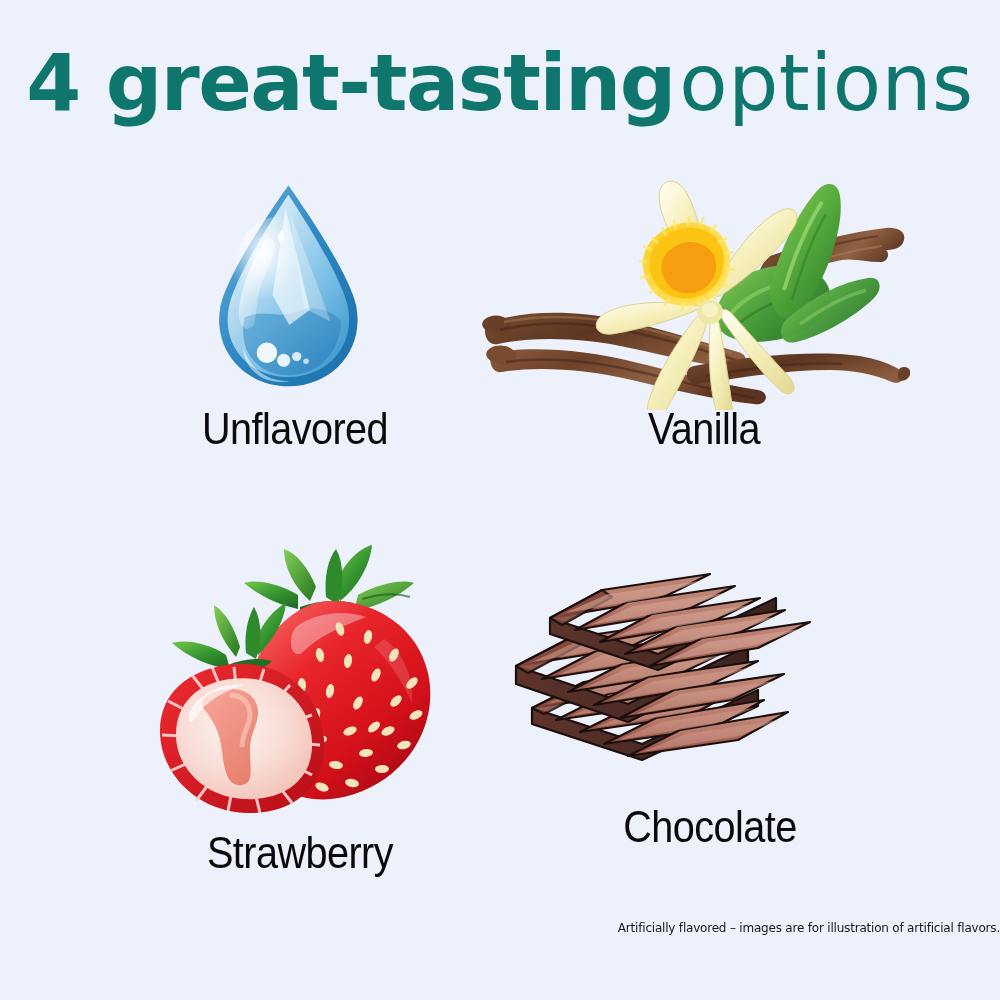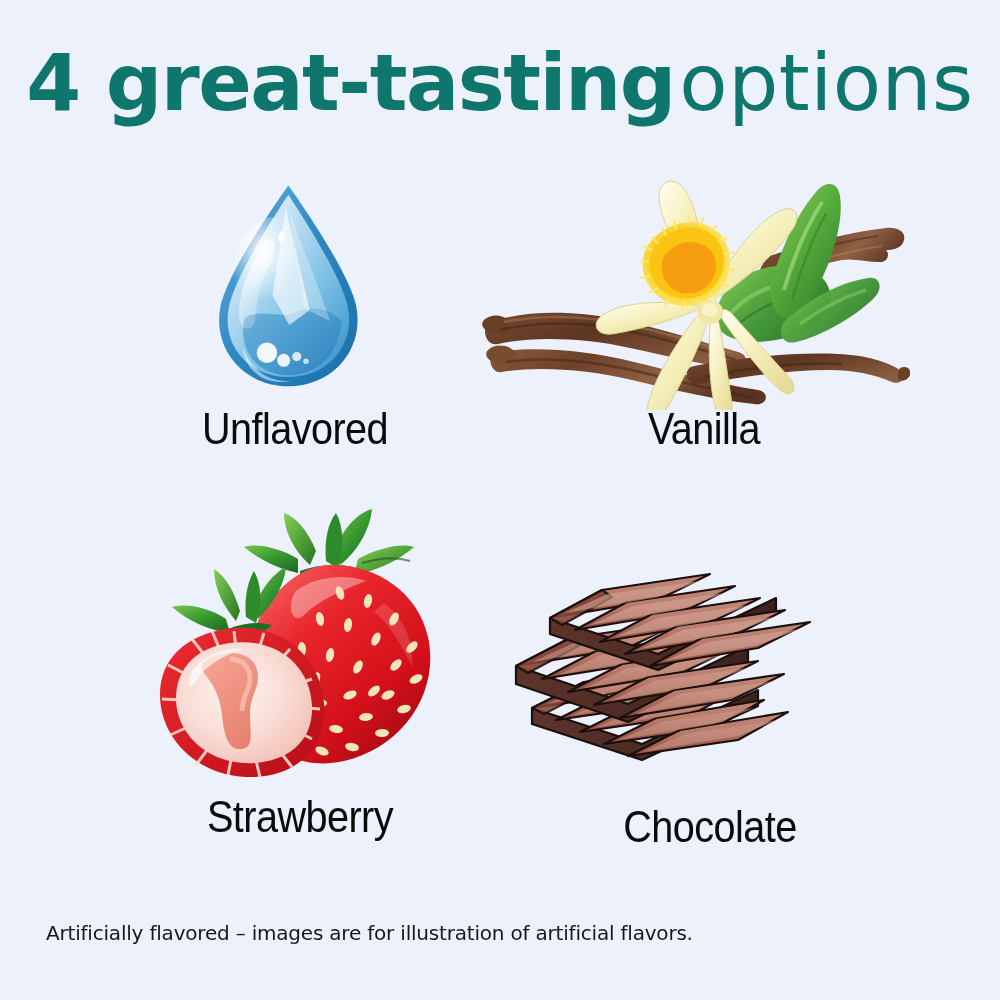--- a/index.html
+++ b/index.html
@@ -66,38 +66,38 @@
     font-weight: 400;
     font-size: 44px;
     line-height: 1;
     letter-spacing: -0.6px;
     transform: scaleX(0.9);
   }
 
   
   #cell-unflavored { left: 135px; top: 170px;  width: 320px; height: 300px; }
   #cell-vanilla    { left: 470px; top: 170px;  width: 470px; height: 300px; }
-  #cell-strawberry { left: 130px; top: 507px;  width: 340px; height: 360px; }
+  #cell-strawberry { left: 130px; top: 543px;  width: 340px; height: 360px; }
   #cell-chocolate  { left: 510px; top: 560px;  width: 400px; height: 310px; }
 
   #cell-unflavored .flavor-label { top: 237px; }
   #cell-vanilla    .flavor-label { top: 237px; left: -1px; }
   #cell-strawberry .flavor-label { top: 288px; }
   #cell-chocolate  .flavor-label { top: 245px; }
 
   
   .footnote {
     position: absolute;
     left: 0;
     top: 921px;
     width: 1000px;
-    text-align: left;
+    text-align: right;
     font-family: "DejaVu Sans", sans-serif;
     font-weight: 400;
-    font-size: 20px;
+    font-size: 12px;
     line-height: 1.2;
     color: #181818;
     letter-spacing: -0.2px;
     padding-left: 46px;
   }
 </style>
 </head>
 <body>
 
 <div id="page">

